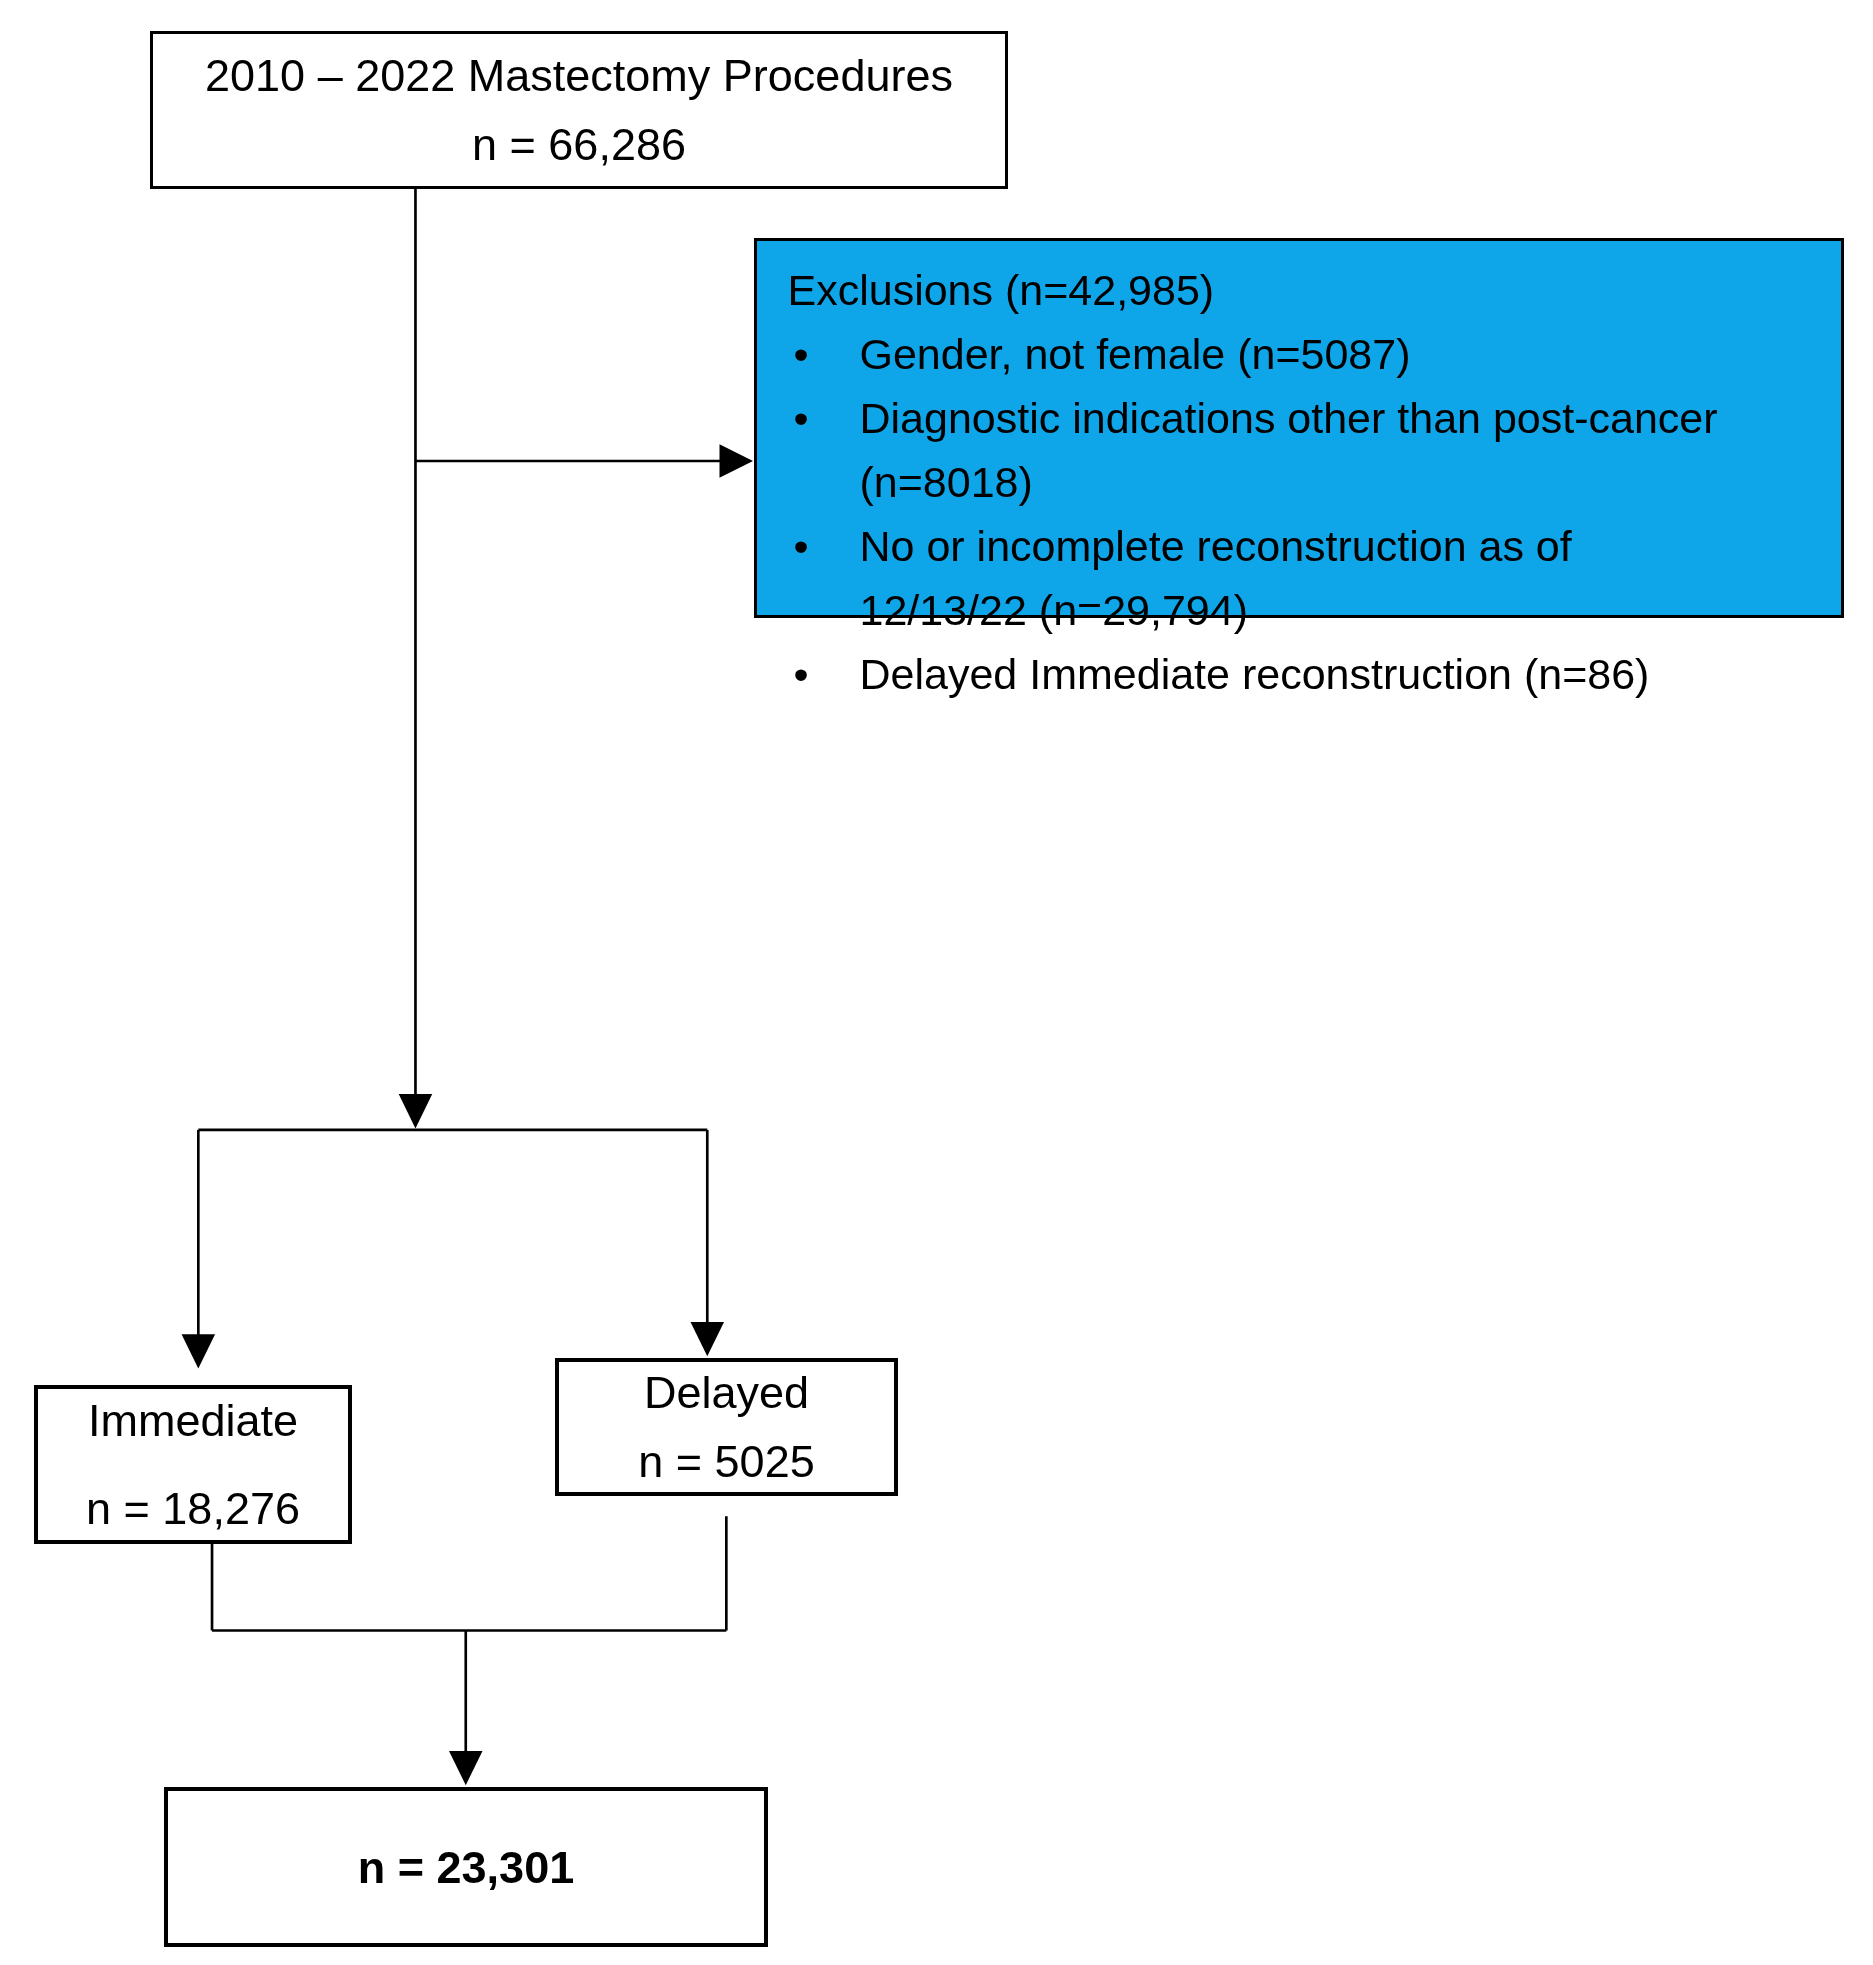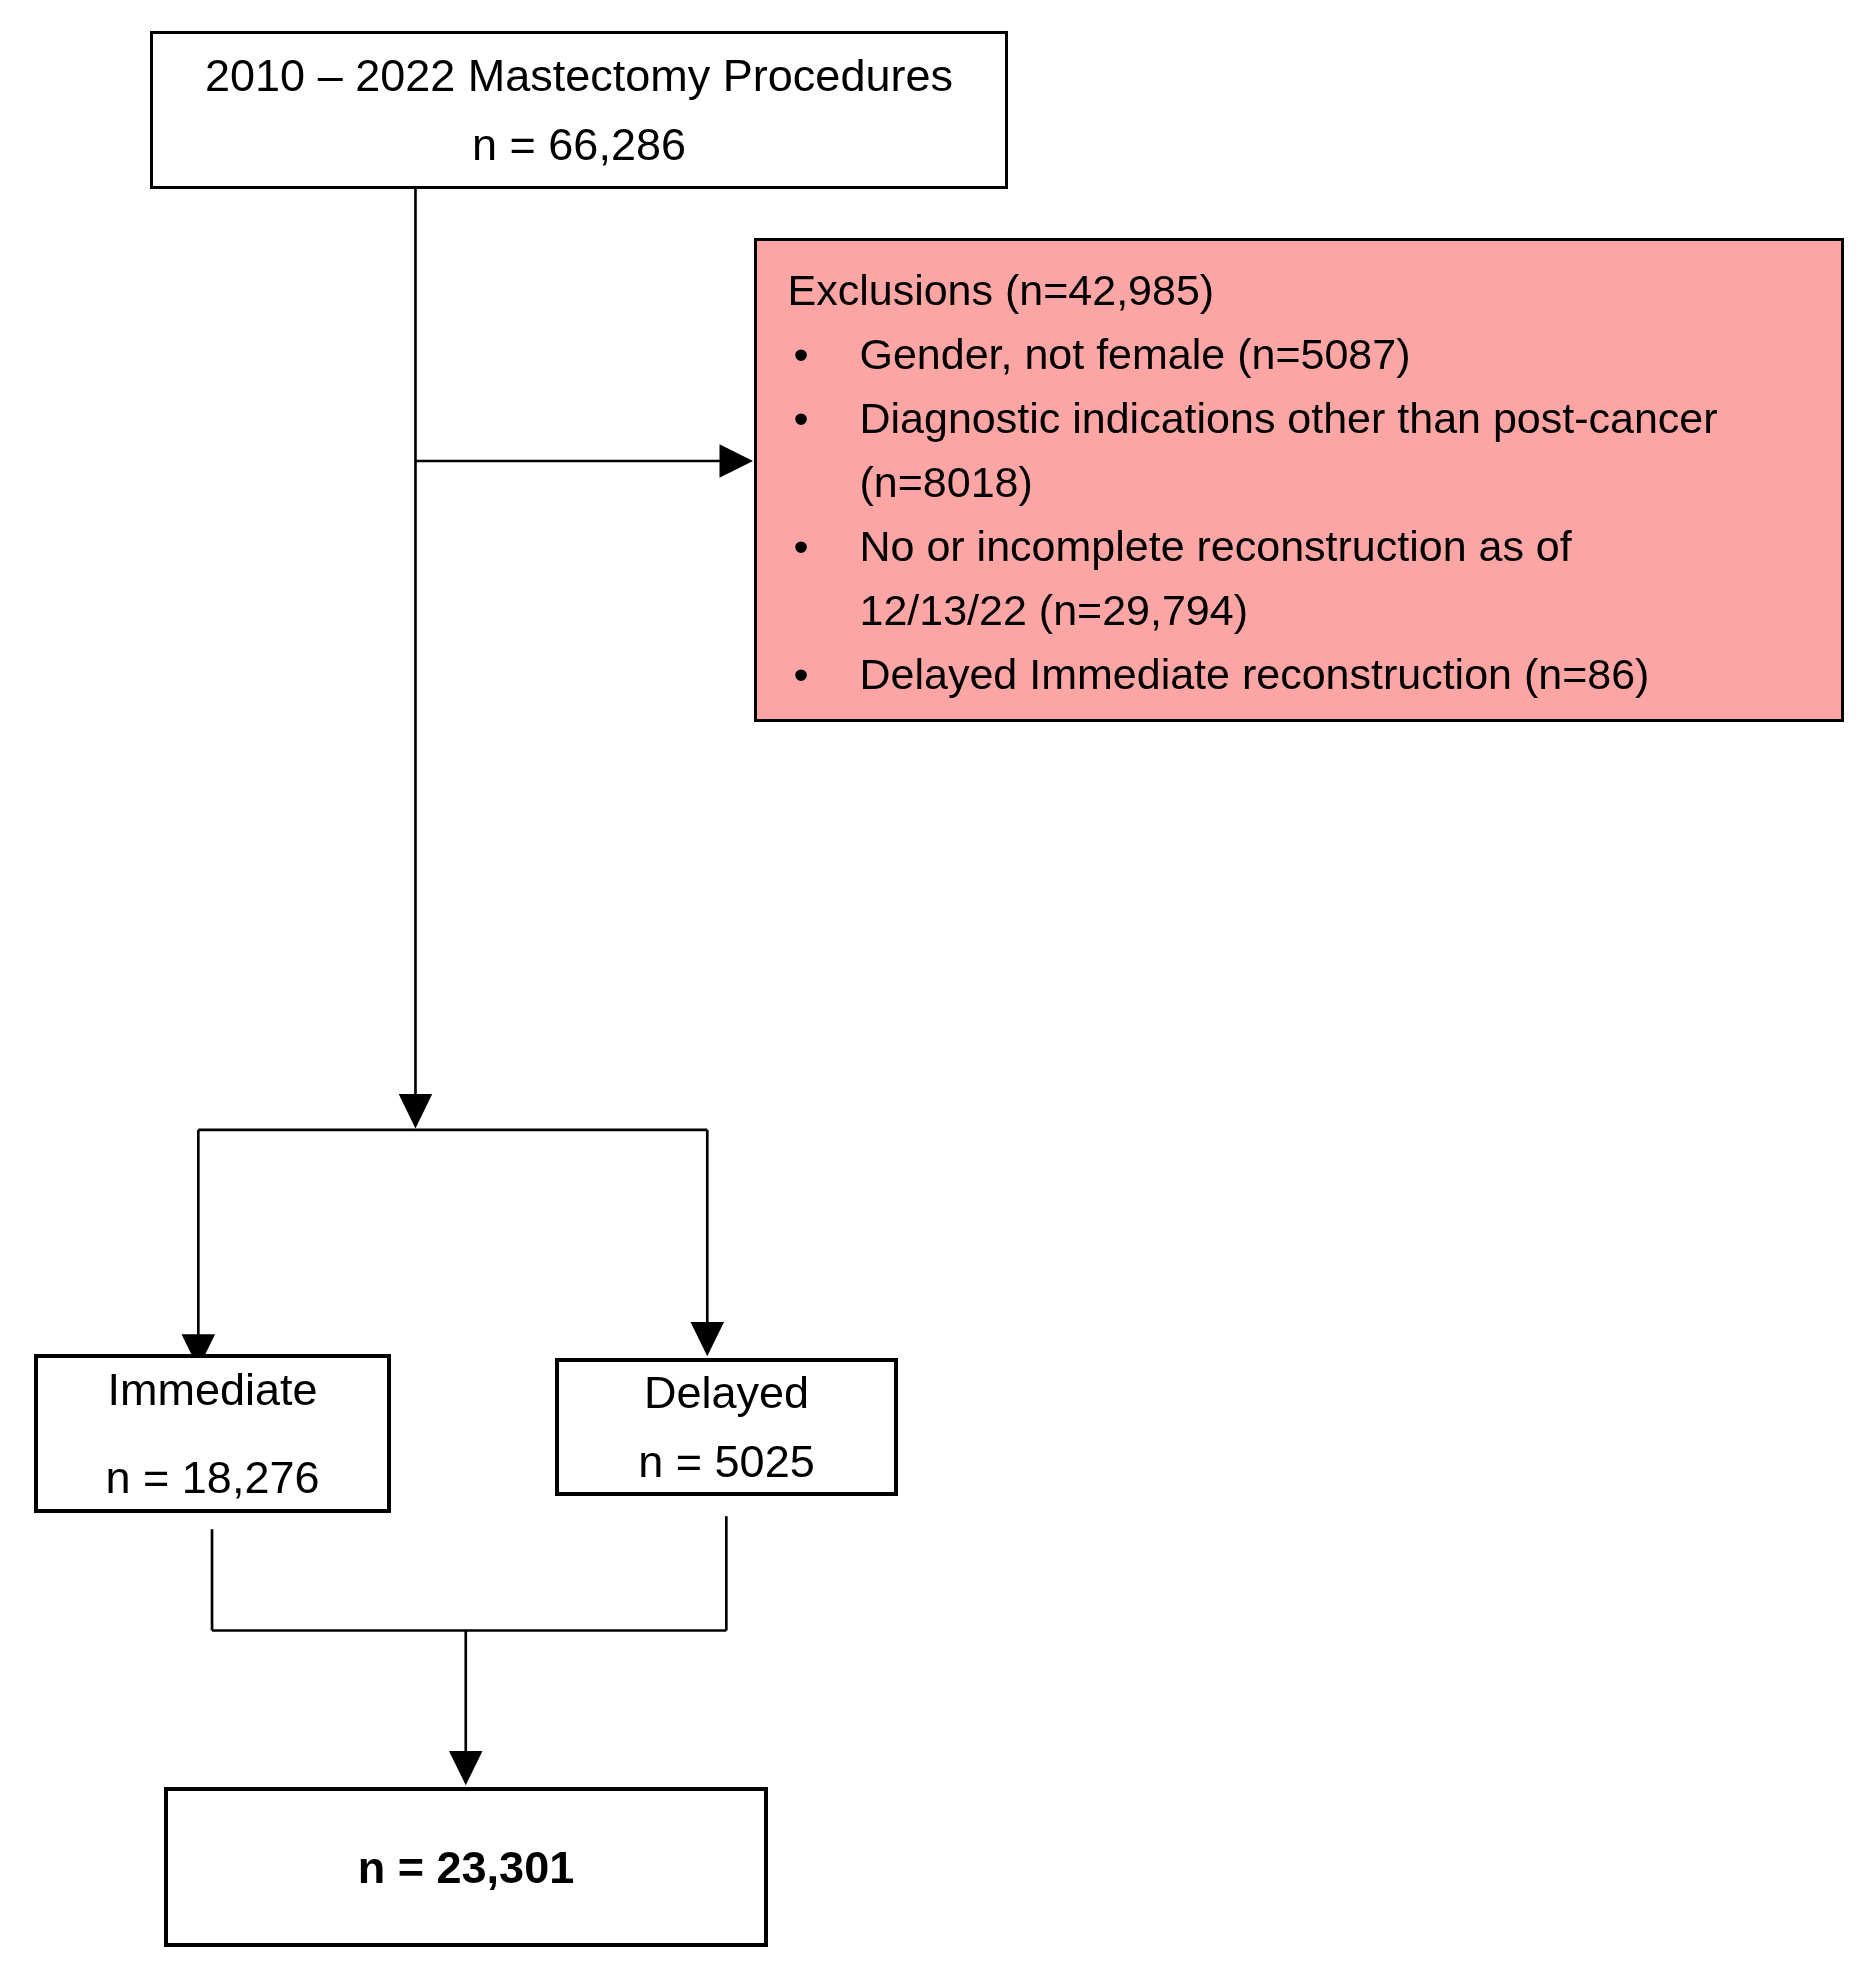--- a/index.html
+++ b/index.html
@@ -40,32 +40,32 @@
     justify-content: center;
     text-align: center;
     box-sizing: border-box;
   }
   .fbox .line {
     font-size: 45px;
     line-height: 69px;
     white-space: nowrap;
   }
   .box-top    { left: 150px;  top: 30.5px;   width: 858px; height: 158px; }
-  .box-immediate { left: 34px;  top: 1354px; width: 357px; height: 159px; border-width: 4.6px; gap: 19px; }
+  .box-immediate { left: 34px;  top: 1385px; width: 318px; height: 159px; border-width: 4.6px; gap: 19px; }
   .box-delayed   { left: 555px; top: 1358px; width: 343px; height: 138px; border-width: 4.6px; }
   .box-analytic  { left: 164px; top: 1787px; width: 604px; height: 160px; border-width: 4.6px; }
   .box-analytic .line { font-weight: bold; }
 
   .box-exclusions {
     position: absolute;
     left: 754px;
     top: 238px;
     width: 1090px;
-    height: 484px;
-    background: #fca5a5;
+    height: 380px;
+    background: #0ea5e9;
     border: 3px solid #000000;
     box-sizing: border-box;
     padding: 17px 23px 0 30.5px;
     font-size: 43px;
     line-height: 64px;
   }
   .box-exclusions .excl-title {
     margin: 0 0 0 0;
   }
   .box-exclusions ul {

